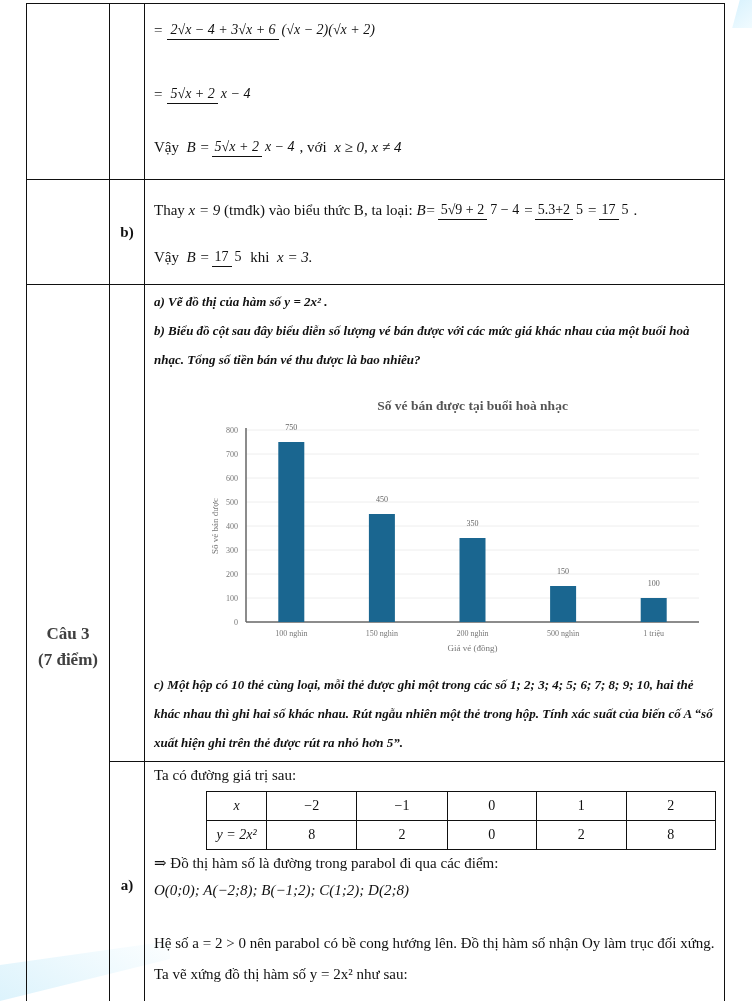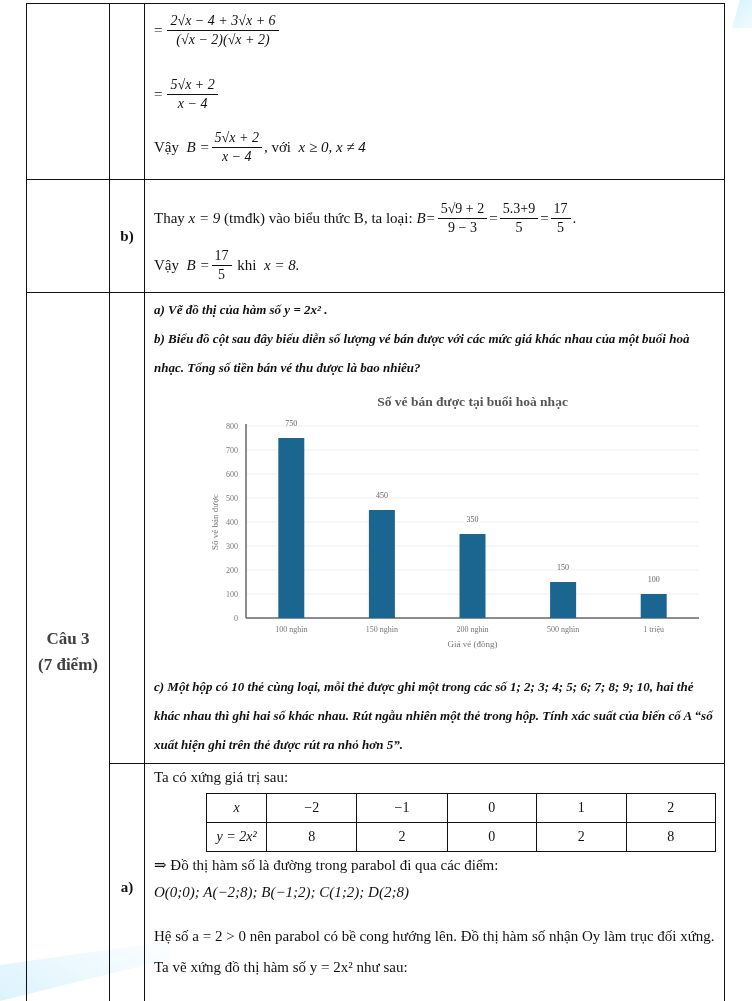--- a/index.html
+++ b/index.html
@@ -9,28 +9,28 @@
   .wm-tr { right: -10px; top: 0; width: 26px; height: 28px; background: linear-gradient(135deg, rgba(150,220,250,0.35), rgba(200,240,255,0.2)); transform: skewX(-15deg); }
   .wm-bl { left: 0; bottom: 0; width: 170px; height: 60px; background: linear-gradient(30deg, rgba(140,215,245,0.30), rgba(200,240,255,0.05)); clip-path: polygon(0 40%, 100% 0, 100% 30%, 0 100%); }
   table.main { position: absolute; left: 26px; top: 3px; width: 699px; border-collapse: collapse; table-layout: fixed; }
   table.main td { border: 1.5px solid #111; vertical-align: top; padding: 0; }
   .c1 { width: 83px; }
   .c2 { width: 35px; }
   .cell { padding: 2px 8px 4px 9px; }
   .label-mid { vertical-align: middle !important; text-align: center; font-weight: bold; font-size: 15px; }
   .cau { color: #404040; font-weight: bold; text-align: center; vertical-align: middle !important; font-size: 17px; line-height: 26px; }
   .it { font-style: italic; }
-  .frac { display: inline-flex; flex-direction: column; align-items: center; vertical-align: middle; margin: 0 2px; font-size: 14px; line-height: 18px; }
+  .frac { display: inline-flex; flex-direction: row; align-items: center; vertical-align: middle; margin: 0 2px; font-size: 14px; line-height: 18px; }
   .frac .num { border-bottom: 1px solid #111; padding: 0 3px; }
   .frac .den { padding: 0 3px; }
   .row { display: flex; align-items: center; }
   .eq { margin-right: 3px; }
   .q-text { font-weight: bold; font-style: italic; line-height: 29px; font-size: 13px; }
   .plain { line-height: 28px; }
-  .chart-wrap { position: relative; width: 560px; height: 268px; margin: 8px 0 0 0; }
+  .chart-wrap { position: relative; width: 560px; height: 268px; margin: 20px 0 0 0; }
   svg text { font-family: "Liberation Serif", "DejaVu Serif", serif; }
   table.vals { border-collapse: collapse; margin: 5px 0 2px 52px; }
   table.vals td { border: 1px solid #111; width: 98px; height: 28px; text-align: center; vertical-align: middle; font-size: 14px; padding: 0; }
   table.vals td:first-child { width: 64px; }
 </style>
 </head>
 <body>
 
 <div class="wm wm-tr"></div>
 <div class="wm wm-bl"></div>
@@ -74,48 +74,48 @@
         </div>
       </div>
     </td>
   </tr>
 
   <tr style="height:105px">
     <td></td>
     <td class="label-mid">b)</td>
     <td>
       <div class="cell">
-        <div class="row" style="height:48px; margin-top:12px">
+        <div class="row" style="height:48px; margin-top:4px">
           <span>Thay</span>&nbsp;
           <span class="it">x = 9</span>&nbsp;
           <span>(tmđk) vào biểu thức B, ta loại:</span>&nbsp;
           <span class="it">B=</span>
           <span class="frac">
             <span class="num">5√9 + 2</span>
-            <span class="den">9 − 3</span>
+            <span class="den">7 − 4</span>
           </span>=
           <span class="frac">
-            <span class="num">5.3+9</span>
+            <span class="num">5.3+2</span>
             <span class="den">5</span>
           </span>=
           <span class="frac">
             <span class="num">17</span>
             <span class="den">5</span>
           </span>
           <span>.</span>
         </div>
         <div class="row" style="height:46px">
           <span>Vậy</span>&nbsp;&nbsp;
           <span class="it">B =</span>
           <span class="frac">
             <span class="num">17</span>
             <span class="den">5</span>
           </span>&nbsp;
           <span>khi</span>&nbsp;&nbsp;
-          <span class="it">x = 8.</span>
+          <span class="it">x = 3.</span>
         </div>
       </div>
     </td>
   </tr>
 
   <tr style="height:460px">
     <td class="cau" rowspan="2">
       <div>Câu 3</div>
       <div>(7 điểm)</div>
     </td>
@@ -159,31 +159,31 @@
                   <rect x="396.09999999999997" y="192" width="26" height="36" fill="#1a6690"></rect>
                   <text x="409.09999999999997" y="180" text-anchor="middle" font-size="8" fill="#666">150</text>
                   <text x="409.09999999999997" y="242" text-anchor="middle" font-size="8" fill="#777">500 nghìn</text>
                   <rect x="486.7" y="204" width="26" height="24" fill="#1a6690"></rect>
                   <text x="499.7" y="192" text-anchor="middle" font-size="8" fill="#666">100</text>
                   <text x="499.7" y="242" text-anchor="middle" font-size="8" fill="#777">1 triệu</text>
                   <text x="318.5" y="257" text-anchor="middle" font-size="9" fill="#777">Giá vé (đồng)</text>
                   <text x="64" y="132" text-anchor="middle" font-size="9" fill="#777" transform="rotate(-90 64 132)">Số vé bán được</text>
                 </svg>
           </div>
-          <div class="q-text" style="margin-top:14px">c) Một hộp có 10 thẻ cùng loại, mỗi thẻ được ghi một trong các số 1; 2; 3; 4; 5; 6; 7; 8; 9; 10, hai thẻ khác nhau thì ghi hai số khác nhau. Rút ngẫu nhiên một thẻ trong hộp. Tính xác suất của biến cố A “số xuất hiện ghi trên thẻ được rút ra nhỏ hơn 5”.</div>
+          <div class="q-text" style="margin-top:8px">c) Một hộp có 10 thẻ cùng loại, mỗi thẻ được ghi một trong các số 1; 2; 3; 4; 5; 6; 7; 8; 9; 10, hai thẻ khác nhau thì ghi hai số khác nhau. Rút ngẫu nhiên một thẻ trong hộp. Tính xác suất của biến cố A “số xuất hiện ghi trên thẻ được rút ra nhỏ hơn 5”.</div>
         </div>
       </div>
     </td>
   </tr>
 
   <tr style="height:247px">
     <td class="label-mid">a)</td>
     <td>
       <div class="cell plain">
-        <div style="line-height:22px">Ta có xứng giá trị sau:</div>
+        <div style="line-height:22px">Ta có đường giá trị sau:</div>
         <table class="vals">
           <tbody>
                 <tr>
             <td class="it">x</td>
             <td>−2</td>
             <td>−1</td>
             <td>0</td>
             <td>1</td>
             <td>2</td>
           </tr>
@@ -192,19 +192,19 @@
             <td>8</td>
             <td>2</td>
             <td>0</td>
             <td>2</td>
             <td>8</td>
           </tr>
         </tbody>
             </table>
         <div style="line-height:22px">⇒ Đồ thị hàm số là đường trong parabol đi qua các điểm:</div>
         <div class="it" style="line-height:32px">O(0;0); A(−2;8);  B(−1;2); C(1;2);  D(2;8)</div>
-        <div style="line-height:32px; margin-top:12px">Hệ số  a = 2 &gt; 0  nên parabol có bề cong hướng lên. Đồ thị hàm số nhận Oy làm trục đối xứng.</div>
+        <div style="line-height:32px; margin-top:21px">Hệ số  a = 2 &gt; 0  nên parabol có bề cong hướng lên. Đồ thị hàm số nhận Oy làm trục đối xứng.</div>
         <div style="line-height:30px">Ta vẽ xứng đồ thị hàm số  y = 2x²  như sau:</div>
       </div>
     </td>
   </tr>
 </tbody>
   </table>
 
 </body></html>

